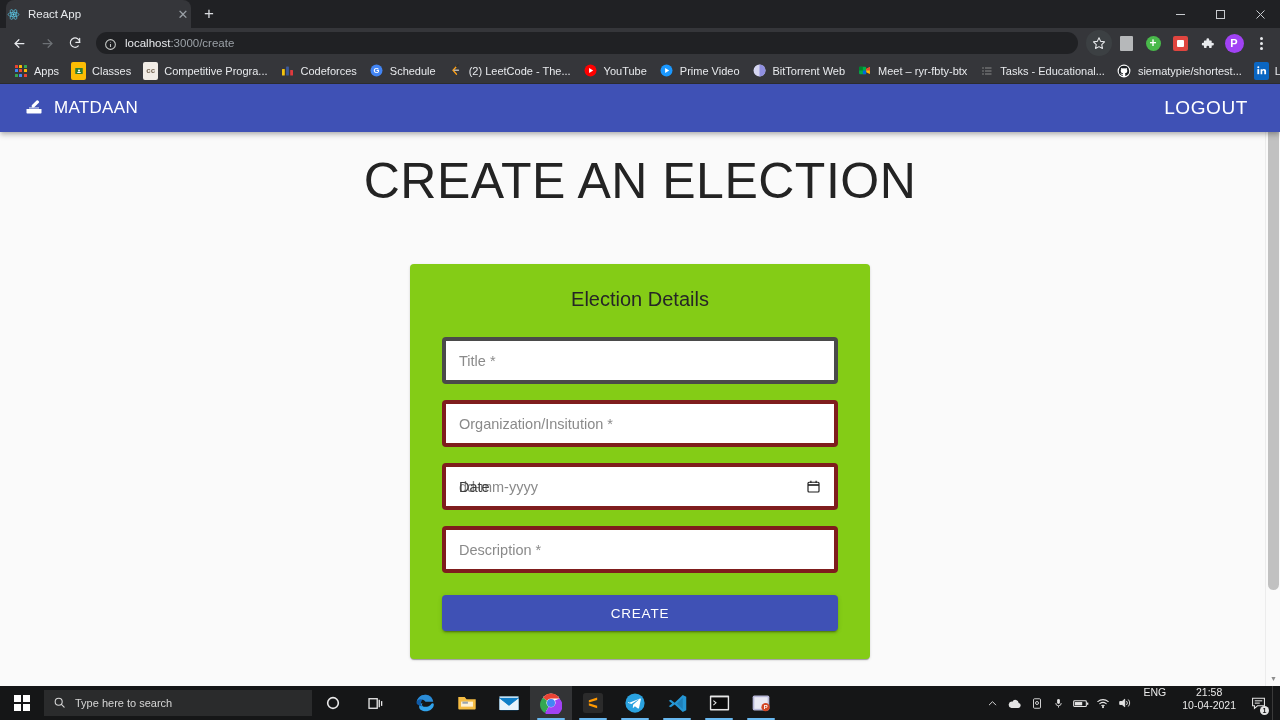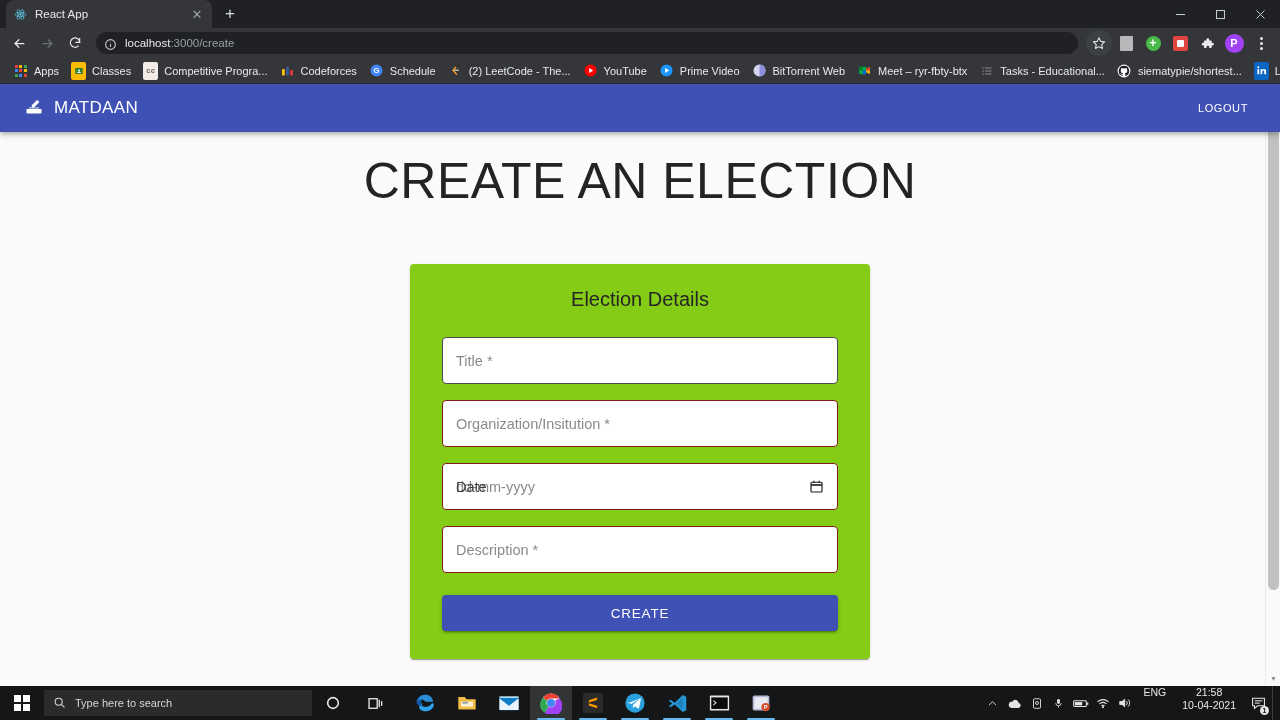--- a/index.html
+++ b/index.html
@@ -13,23 +13,23 @@
   
   .browser { width: 1280px; height: 686px; background: #202124; position: relative; }
 
   
   .tabstrip {
     height: 28px; background: #202124;
     display: flex; align-items: flex-end; padding-left: 6px;
     position: relative;
   }
   .tab {
-    width: 206px; height: 28px; background: #35363a;
+    width: 185px; height: 28px; background: #35363a;
     border-radius: 8px 8px 0 0;
-    display: flex; align-items: center; padding: 0 7px;
+    display: flex; align-items: center; padding: 0 0;
     position: relative;
   }
   .tab-fav {
     width: 14px; height: 14px; flex: 0 0 14px; margin-right: 8px;
     display: flex; align-items: center; justify-content: center;
   }
   .tab-title {
     flex: 1; color: #e8eaed; font-size: 11.5px;
     white-space: nowrap; overflow: hidden; text-overflow: ellipsis;
   }
@@ -118,40 +118,40 @@
   .appbar {
     height: 48px; background: #3f51b5; color: #fff;
     display: flex; align-items: center; padding: 0 24px;
     box-shadow: 0 2px 4px -1px rgba(0,0,0,.2), 0 4px 5px 0 rgba(0,0,0,.14);
     position: relative; z-index: 2;
   }
   .brand { display: flex; align-items: center; gap: 10px; }
   .brand-name { font-size: 17px; letter-spacing: .3px; font-weight: 400; }
   .logout-btn {
     margin-left: auto; color: #fff; background: transparent; border: none;
-    font-size: 11px; font-weight: 500; letter-spacing: .6px;
+    font-size: 19px; font-weight: 500; letter-spacing: .6px;
     padding: 6px 8px; border-radius: 4px; cursor: pointer;
     font-family: "Liberation Sans", sans-serif;
   }
   .page-title {
     text-align: center; font-size: 50px; font-weight: 400;
     color: #232323; letter-spacing: .5px; margin-top: 20px;
   }
   .card {
     width: 460px; margin: 54px auto 0; background: #84cc16;
     border-radius: 4px; padding: 24px 32px 28px;
     box-shadow: 0 2px 1px -1px rgba(0,0,0,.2), 0 1px 1px 0 rgba(0,0,0,.14), 0 1px 3px 0 rgba(0,0,0,.12);
   }
   .card-title {
     text-align: center; font-size: 20px; color: #262626; font-weight: 400;
     margin-bottom: 26px;
   }
   .field {
     position: relative; height: 47px; margin-bottom: 16px;
-    border: 1px solid #7f1d1d; border-radius: 4px;
+    border: 4px solid #7f1d1d; border-radius: 4px;
     display: flex; align-items: center; padding: 0 13px;
     background: #fff;
   }
   .field.hovered { border-color: #4a4a4a; }
   .field-ph { font-size: 14.5px; color: #8a8a8a; }
   .field-ph.stacked { position: relative; }
   .field-ph.stacked .overlay {
     position: absolute; left: 0; top: 0; white-space: nowrap; color: #3d3d3d;
   }
   .cal-ico { margin-left: auto; color: #222; display: flex; align-items: center; }

